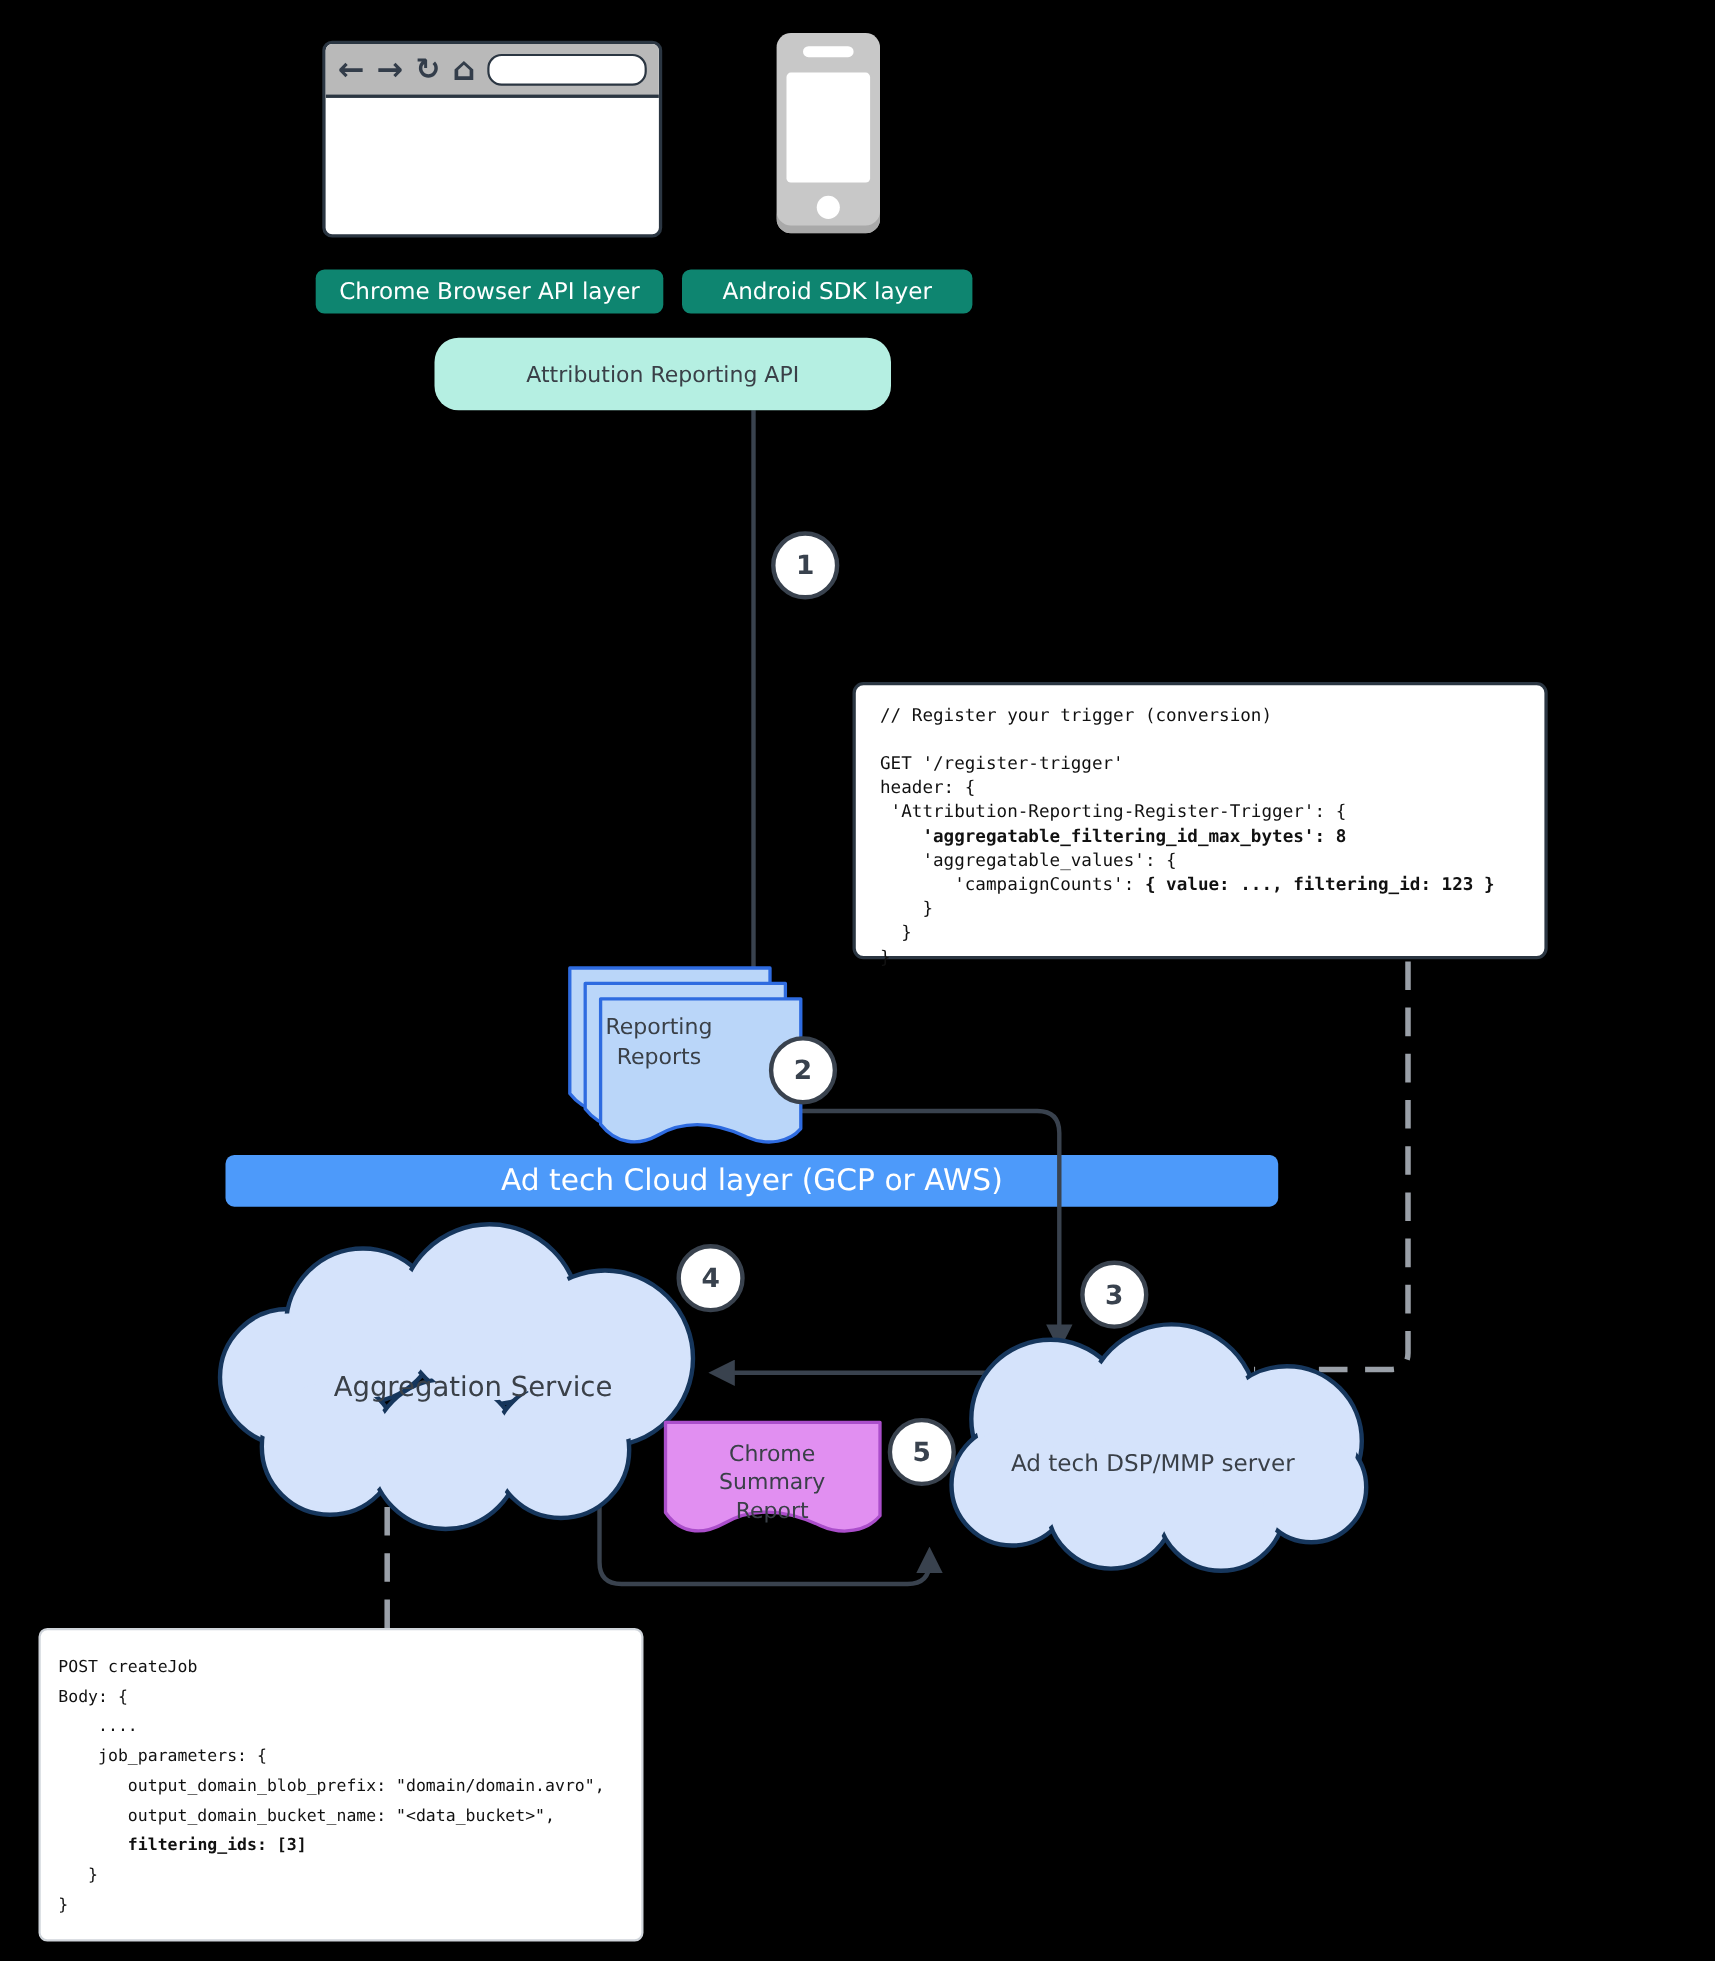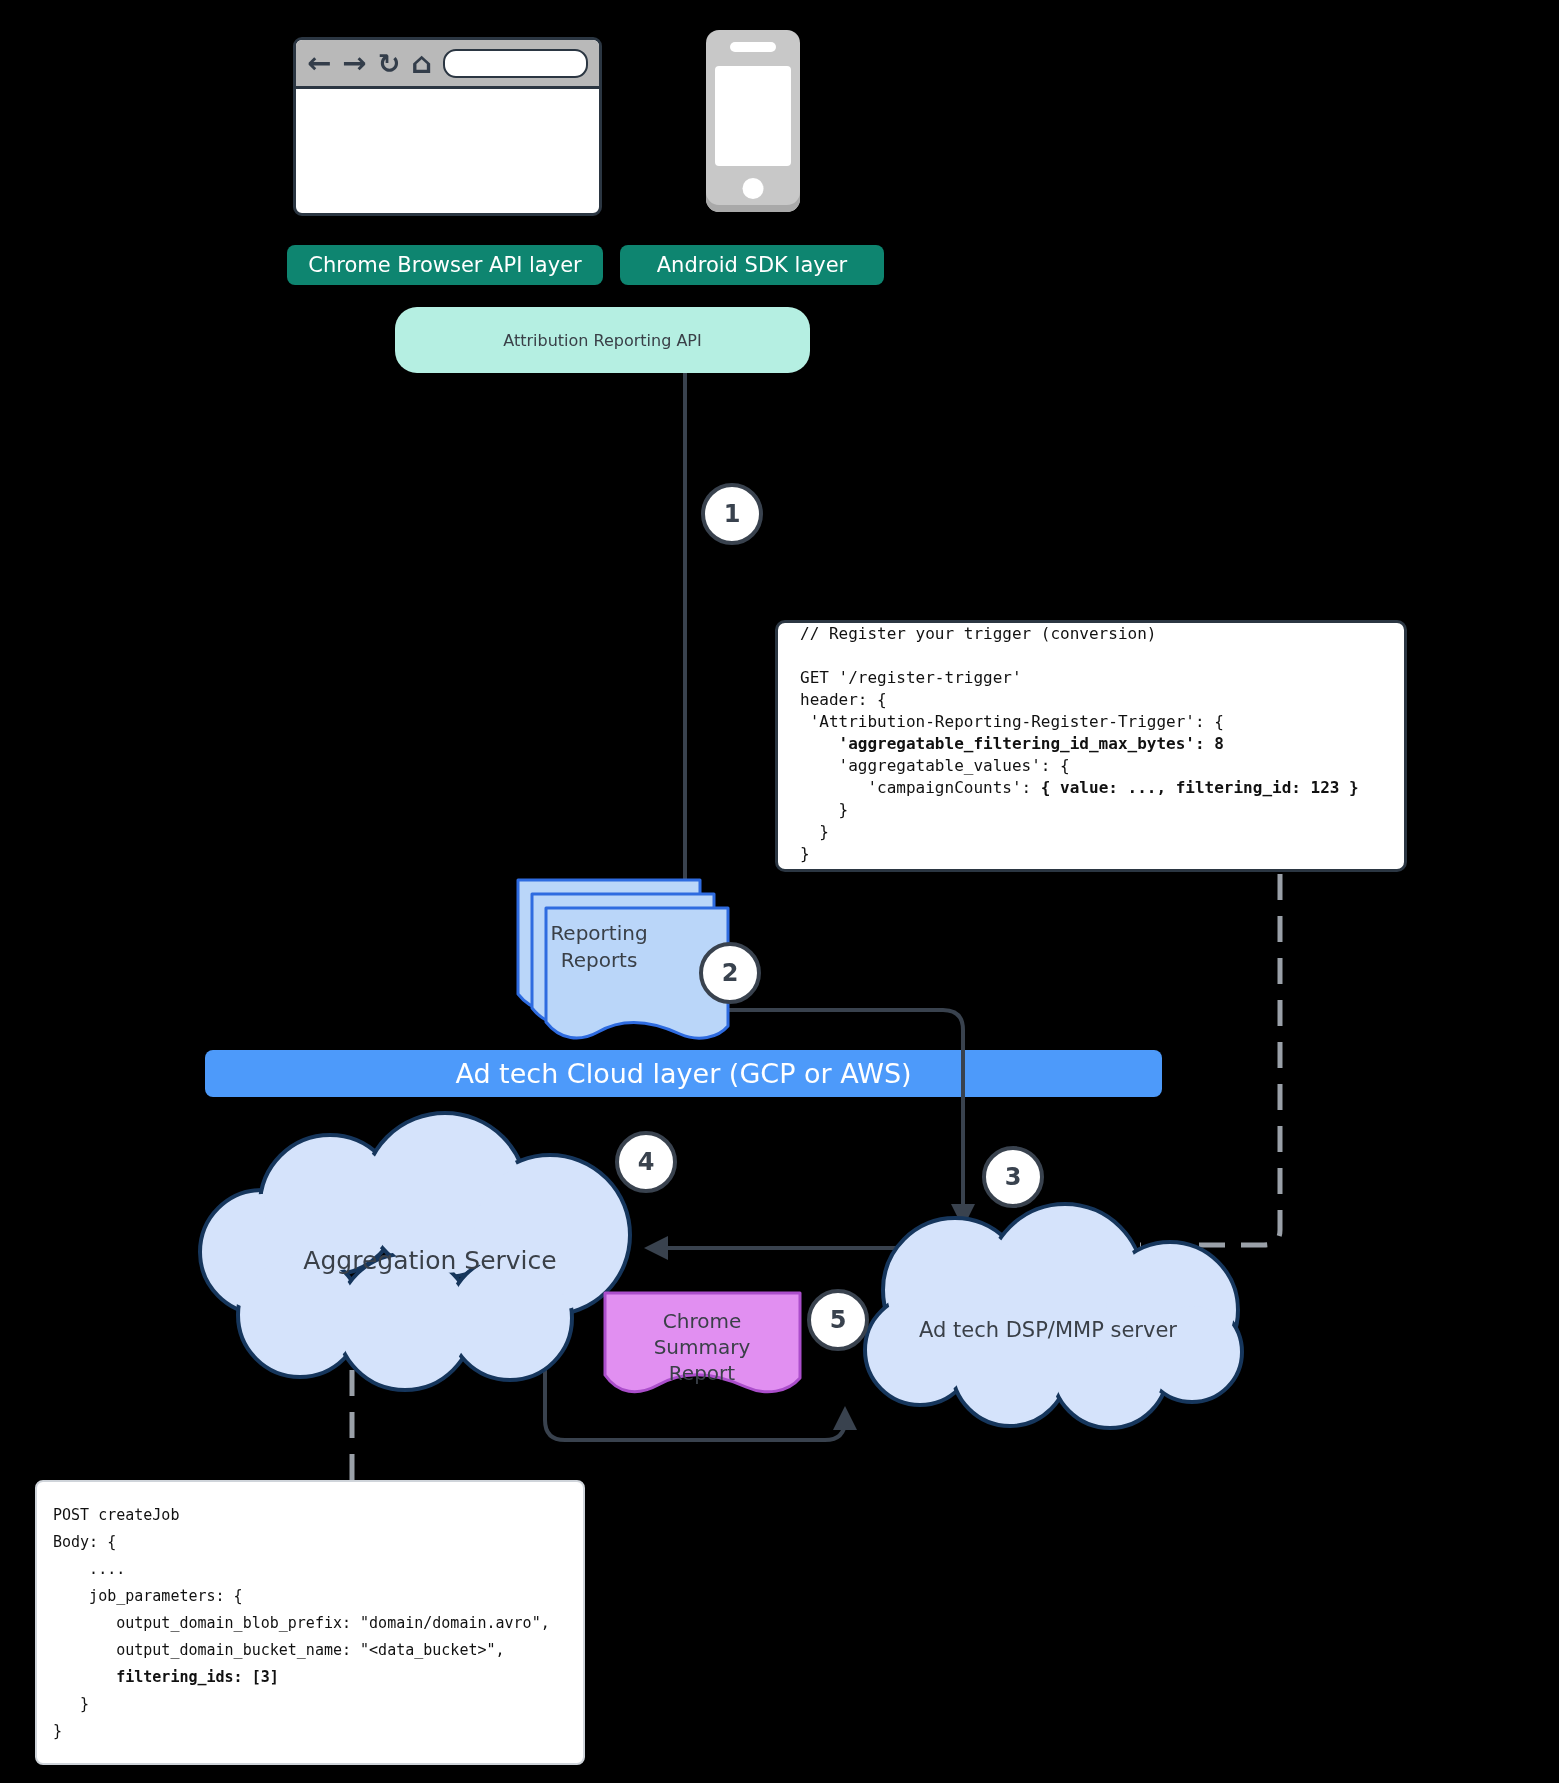--- a/index.html
+++ b/index.html
@@ -33,31 +33,31 @@
   .phone-speaker{position:absolute;top:12px;left:50%;transform:translateX(-50%);width:46px;height:10px;background:#fff;border-radius:5px;}
   .phone-home{position:absolute;bottom:13px;left:50%;transform:translateX(-50%);width:21px;height:21px;background:#fff;border-radius:50%;}
 
   .pill{background:var(--green);color:#fff;border-radius:8px;display:flex;
         align-items:center;justify-content:center;font-size:21px;}
   .pill-chrome{left:287px;top:245px;width:316px;height:40px;}
   .pill-android{left:620px;top:245px;width:264px;height:40px;}
 
   .attribution{left:395px;top:307px;width:415px;height:66px;background:var(--mint);
         border-radius:22px;display:flex;align-items:center;justify-content:center;
-        color:var(--mint_text);font-size:16px;}
+        color:var(--mint_text);font-size:20px;}
 
   .cloud-bar{left:205px;top:1050px;width:957px;height:47px;background:var(--blue_bar);
         border-radius:8px;display:flex;align-items:center;justify-content:center;
         color:#fff;font-size:27px;}
 
   .codebox{background:#fff;color:var(--code_text);font-family:"DejaVu Sans Mono",monospace;
         white-space:pre;}
   .codebox .cline{white-space:pre;}
   .code1{left:775px;top:620px;width:632px;height:252px;border:3px solid #2b3642;
-        border-radius:10px;padding:0 22px;box-sizing:border-box;font-size:16px;line-height:22px;}
+        border-radius:10px;padding:16px 22px;box-sizing:border-box;font-size:16px;line-height:22px;}
   .code2{left:35px;top:1480px;width:550px;height:285px;border:2px solid #cfd4da;
         border-radius:8px;padding:20px 16px;box-sizing:border-box;font-size:15px;line-height:27px;}
 
   .note{left:1320px;top:1048px;width:140px;height:185px;background:var(--note_bg);
         border-bottom:9px solid var(--note_edge);box-sizing:border-box;
         color:#3a4048;font-size:15px;line-height:22px;text-align:center;padding:40px 4px 0;}
 
   .step-circle{width:62px;height:62px;border-radius:50%;background:#fff;
         border:4px solid var(--ink);box-sizing:border-box;display:flex;align-items:center;
         justify-content:center;font-size:24px;font-weight:bold;color:var(--ink);z-index:4;}

